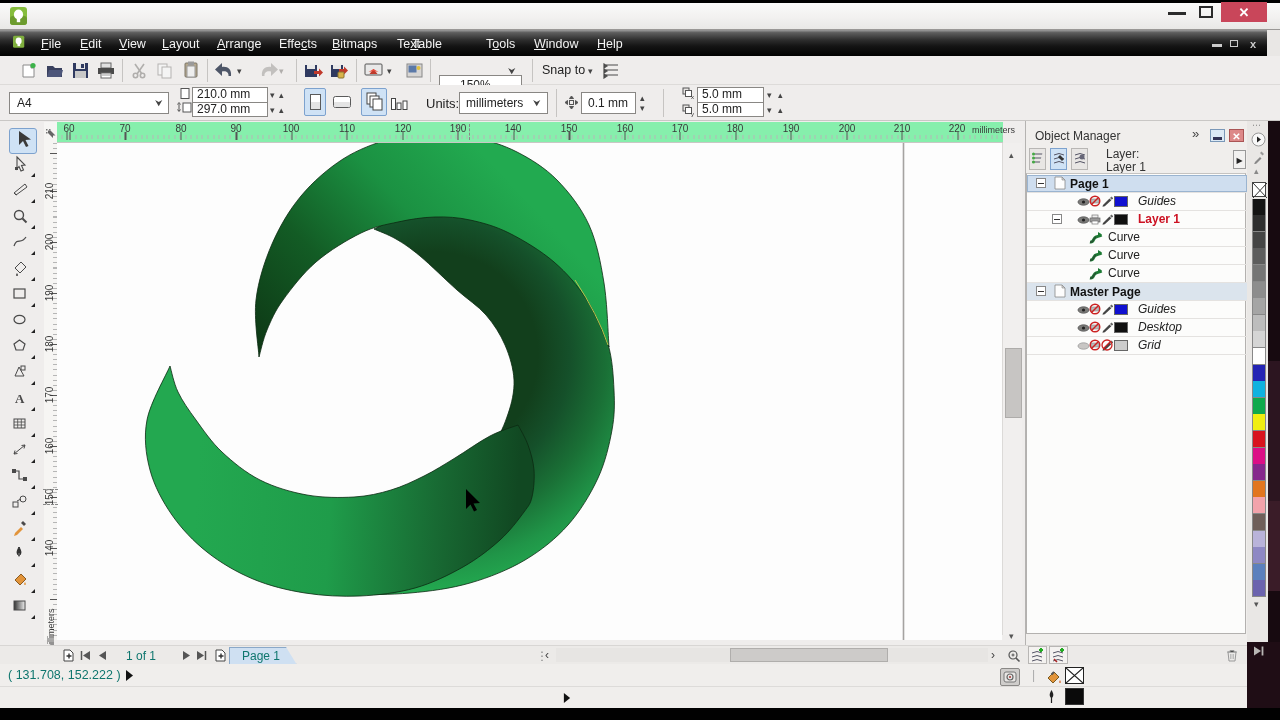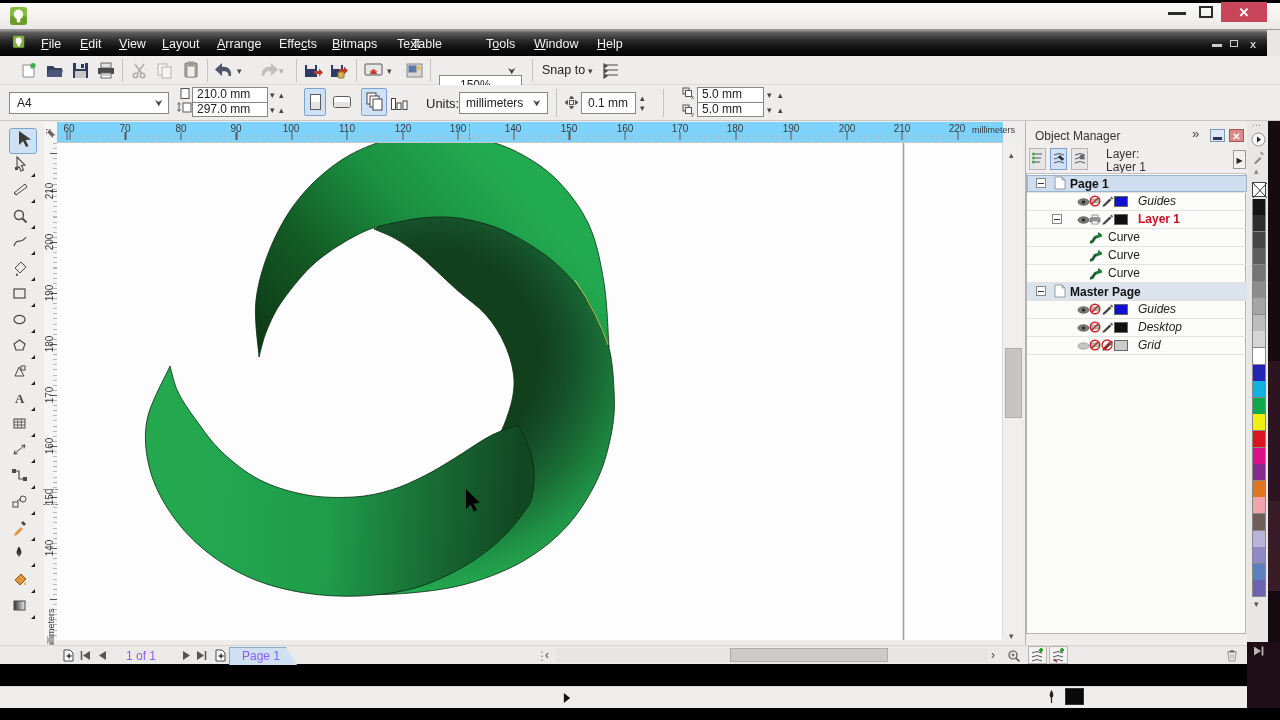--- a/index.html
+++ b/index.html
@@ -26,36 +26,36 @@
 #toolbar{left:0;top:56px;width:1280px;height:29px;background:#efedec;border-bottom:1px solid #dddbd9;}
 #propbar{left:0;top:85px;width:1280px;height:36px;background:#efedec;border-bottom:1px solid #c9c7c5;}
 .sep{position:absolute;width:1px;background:#c6c4c2;}
 .combo{position:absolute;background:#fff;border:1px solid #898784;font-size:12px;color:#222;}
 .chev{position:absolute;font-size:9px;color:#444;}
 .field{position:absolute;background:#fff;border:1px solid #898784;font-size:12px;color:#222;}
 .pbtn{position:absolute;border:1px solid #7da2ce;background:#cfe2f5;border-radius:2px;}
 
 #mainarea{left:0;top:121px;width:1280px;height:524px;background:#efedec;}
 #canvas{left:57px;top:22px;width:945px;height:497px;background:#fdfdfd;}
-#hruler{left:57px;top:1px;width:946px;height:21px;background:#7dd3fc;border-bottom:1px solid #c9c7c5;}
+#hruler{left:57px;top:1px;width:946px;height:21px;background:#86efac;border-bottom:1px solid #c9c7c5;}
 #vruler{left:44px;top:22px;width:13px;height:497px;background:#f6f5f3;}
 #corner{left:44px;top:1px;width:13px;height:21px;background:#f6f5f3;}
 .rnum{position:absolute;font-size:10px;color:#3a3a3a;white-space:nowrap;}
 #toolbox{left:8px;top:7px;width:33px;height:505px;}
 #vscroll{left:1002px;top:22px;width:20px;height:492px;background:#f1efee;border-left:1px solid #dcdad8;}
 
 #docker{left:1025px;top:0px;width:222px;height:524px;background:#f0eeec;border-left:1px solid #b5b3b1;}
 #palette{left:1247px;top:0px;width:21px;height:524px;background:#e9e7e5;}
 #vidr{left:1268px;top:0px;width:12px;height:524px;background:#170a10;}
 
 #pagebar{left:0;top:645px;width:1280px;height:19px;background:#eceae8;border-top:1px solid #d8d6d4;}
 #status1{left:0;top:664px;width:1280px;height:22px;background:#f0eeec;}
 #status2{left:0;top:686px;width:1280px;height:22px;background:#f0eeec;border-top:1px solid #dddbd9;}
 #blackbot{left:0;top:708px;width:1280px;height:12px;background:#010101;}
-.st{position:absolute;font-size:12px;color:#8b5cf6;}
+.st{position:absolute;font-size:12px;color:#0f766e;}
 </style></head>
 <body>
 <div id="screen">
   <div class="abs" id="titlebar"></div>
   <svg class="abs" id="appicon" viewBox="0 0 17 18">
       <rect x="0" y="0" width="17" height="18" rx="3" fill="#86bd3c"></rect>
       <rect x="0" y="9" width="17" height="9" rx="3" fill="#6d9c2e"></rect>
       <ellipse cx="8.5" cy="7.5" rx="4.6" ry="5" fill="#fff"></ellipse>
       <rect x="6.8" y="12" width="3.4" height="3.2" fill="#fff"></rect>
     </svg>
@@ -691,20 +691,41 @@
         <path d="M8 1 h4 M10 -1 v4" stroke="#2a2" stroke-width="2" transform="translate(1,2)"></path>
         <path d="M3 12 l3 3" stroke="#a22" stroke-width="1.5"></path>
       </svg>
     <svg class="abs" style="left:1226px;top:3px" width="12" height="13" viewBox="0 0 12 13">
         <path d="M2 3 h8 l-1 9 h-6 z" fill="none" stroke="#999" stroke-width="1"></path>
         <path d="M1 3 h10 M4 3 v-1.5 h4 V3" stroke="#999"></path>
         <path d="M4.5 5 v5 M6 5 v5 M7.5 5 v5" stroke="#aaa" stroke-width="0.7"></path>
       </svg>
 
   </div>
+  <div class="abs" id="status1">
+    <span class="st" style="left:8px;top:4px;font-size:12.5px">( 131.708, 152.222 )</span>
+    <svg class="abs" style="left:125px;top:6px" width="9" height="11" viewBox="0 0 9 11">
+        <path d="M1 0 v11 l7-5.5 z" fill="#111"></path>
+      </svg>
+    <div class="abs" style="left:1000px;top:4px;width:20px;height:18px;background:#cfcdcb;border:1px solid #8a8886;border-radius:2px"></div>
+    <svg class="abs" style="left:1003px;top:7px" width="14" height="12" viewBox="0 0 14 12">
+        <rect x="1" y="1" width="12" height="10" rx="2" fill="#e8e6e4" stroke="#777"></rect>
+        <circle cx="7" cy="6" r="3" fill="none" stroke="#666" stroke-width="1.2"></circle>
+        <circle cx="7" cy="6" r="1" fill="#a33"></circle>
+      </svg>
+    <span class="st" style="left:1032px;top:4px;color:#aaa">|</span>
+    <svg class="abs" style="left:1045px;top:6px" width="17" height="15" viewBox="0 0 17 15">
+        <path d="M3 8 l6-6 5 5 -6 6 z" fill="#e2943a" stroke="#7a5a20"></path>
+        <path d="M9 2 l-2.5 2.5" stroke="#555" stroke-width="2"></path>
+        <path d="M15 10 q-1.6 3 0 3 t0-3" fill="#d86c30"></path>
+      </svg>
+    <div class="abs" style="left:1065px;top:3px;width:19px;height:17px;background:#fff;border:1.5px solid #222"><svg width="17" height="15" viewBox="0 0 17 15">
+          <path d="M0 0 L17 15 M17 0 L0 15" stroke="#222" stroke-width="1.2"></path>
+        </svg></div>
+  </div>
   <div class="abs" id="status2">
     <svg class="abs" style="left:563px;top:6px" width="8" height="10" viewBox="0 0 9 11">
         <path d="M1 0 v11 l7-5.5 z" fill="#111"></path>
       </svg>
     <svg class="abs" style="left:1045px;top:3px" width="13" height="15" viewBox="0 0 13 15">
         <path d="M6.5 0 c2 3.5 2.8 5.5 0 8.5 c-2.8-3-2-5 0-8.5 z" fill="#222"></path>
         <path d="M6.5 8 v5" stroke="#222" stroke-width="1.2"></path>
       </svg>
     <div class="abs" style="left:1065px;top:1px;width:19px;height:17px;background:#0a0a0a;border:1px solid #333"></div>
     <svg class="abs" style="left:1248px;top:10px" width="14" height="10" viewBox="0 0 14 10">

